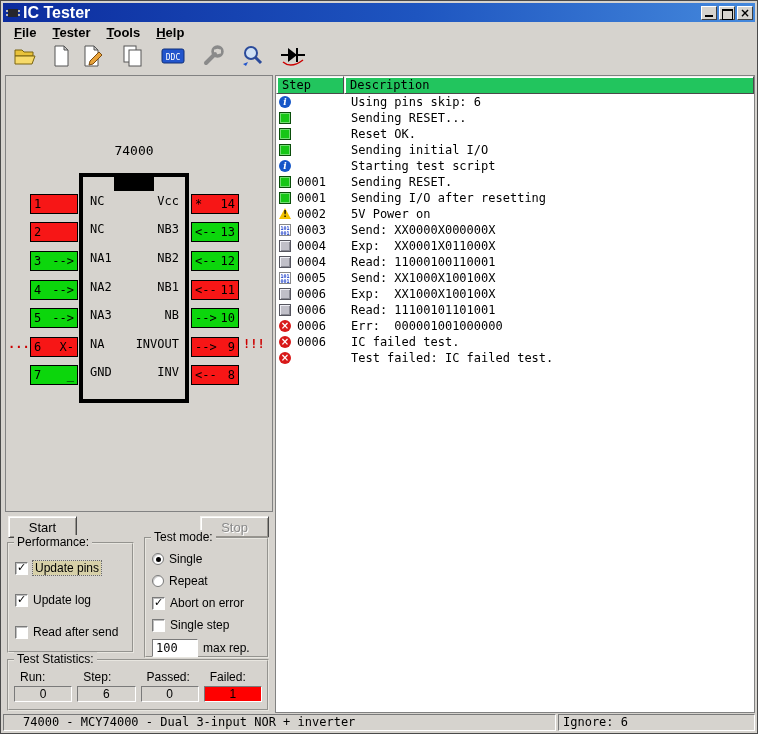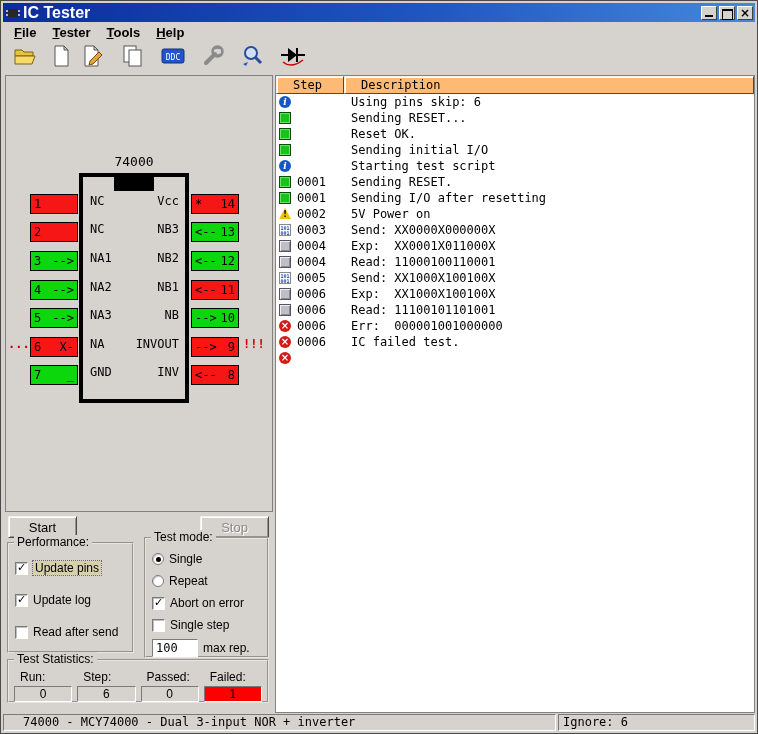--- a/index.html
+++ b/index.html
@@ -31,21 +31,21 @@
   .menu-item { display:inline-block; padding:1px 8px; font-size:13px; }
   .menu-item::first-letter { text-decoration:underline; }
   
   .toolbar { position:absolute; left:2px; top:40px; right:2px; height:33px; display:flex; align-items:center; padding-left:7px;text-decoration:underline; }
   .tool-btn { width:30px; height:28px; display:flex; align-items:center; justify-content:center; background:transparent; border:none; padding:0; cursor:default; }
   .tb-sp1 { margin-right:6px; } .tb-sp2 { margin-right:2px; } .tb-sp3 { margin-right:10px; }
   
   .main { position:absolute; left:2px; top:73px; right:2px; bottom:19px; }
   .left-panel { position:absolute; left:0; top:0; width:271px; bottom:0; }
   .chip-area { position:absolute; left:2px; top:1px; width:268px; height:437px; border:1px solid #828282; background:#d6d3ce; }
-  .chip-title { position:absolute; left:73px; top:78px; width:110px; text-align:center; font:13px "DejaVu Sans Mono", monospace; }
+  .chip-title { position:absolute; left:73px; top:67px; width:110px; text-align:center; font:13px "DejaVu Sans Mono", monospace; }
   .chip-body { position:absolute; left:73px; top:97px; width:110px; height:230px; border:4px solid #000; background:#d6d3ce; }
   .chip-notch { position:absolute; left:50%; transform:translateX(-50%); top:0; width:40px; height:14px; background:#000; }
   .pin-box {
     position:absolute; width:48px; height:20px; border:1px solid #000;
     display:flex; justify-content:space-between; align-items:center; padding:0 3px;
     font:12px "DejaVu Sans Mono", monospace;
   }
   .pin-box.red { background:#f71616; }
   .pin-box.green { background:#0cd60c; }
   .pin-box.pleft { left:24px; } .pin-box.pright { left:185px; }
@@ -90,21 +90,21 @@
   .stat-label { font-size:12px; margin:0 0 2px 6px; }
   .stat-value {
     height:16px; text-align:center; font:12px/14px "Liberation Sans", sans-serif;
     border:1px solid; border-color:#7a7a7a #fff #fff #7a7a7a; background:#d6d3ce;
   }
   .stat-value.alert { background:#ff0000; }
   
   .right-panel { position:absolute; left:272px; top:1px; right:0; bottom:1px; border:1px solid #828282; background:#fff; overflow:hidden; }
   .log-header { display:flex; height:18px; }
   .th {
-    background:#fdba74; font:12px/16px "DejaVu Sans Mono", monospace; padding:0 16px;
+    background:#22c55e; font:12px/16px "DejaVu Sans Mono", monospace; padding:0 5px;
     border:1px solid; border-color:#f4f2ee #4a4a4a #4a4a4a #f4f2ee;
     box-shadow:inset 1px 1px 0 #fff;
   }
   .th-step { width:68px; flex:0 0 auto; }
   .th-desc { flex:1; }
   .log-row { display:flex; align-items:center; height:16px; font:12px "DejaVu Sans Mono", monospace; white-space:pre; }
   .log-step { flex:0 0 46px; }
   .log-desc { flex:1; padding-left:8px; }
   
   .ic { width:12px; height:12px; flex:0 0 12px; margin:0 6px 0 3px; display:inline-block; position:relative; }
@@ -353,21 +353,21 @@
         <div class="ctl-row" style="top:76px">
           <span class="cb"></span>
           <span class="ctl-label">Single step</span>
         </div>
         <div class="ctl-row" style="top:99px">
           <input class="entry" value="100" style="">
           <span class="ctl-label">max rep.</span>
         </div>
       </div>
 
-      <div class="frame" style="left:4px; top:585px; width:262px; height:44px">
+      <div class="frame" style="left:4px; top:585px; width:262px; height:52px">
         <span class="frame-title">Test Statistics:</span>
         <div class="stats-content">
           <div class="stat-cell">
             <div class="stat-label">Run:</div>
             <div class="stat-value">0</div>
           </div>
           <div class="stat-cell">
             <div class="stat-label">Step:</div>
             <div class="stat-value">6</div>
           </div>
@@ -398,21 +398,21 @@
       <div class="log-row"><span class="ic ic-chip-green"></span><span class="log-step">0001</span><span class="log-desc">Sending I/O after resetting</span></div>
       <div class="log-row"><span class="ic ic-warning"></span><span class="log-step">0002</span><span class="log-desc">5V Power on</span></div>
       <div class="log-row"><span class="ic ic-binary"></span><span class="log-step">0003</span><span class="log-desc">Send: XX0000X000000X</span></div>
       <div class="log-row"><span class="ic ic-chip-gray"></span><span class="log-step">0004</span><span class="log-desc">Exp:  XX0001X011000X</span></div>
       <div class="log-row"><span class="ic ic-chip-gray"></span><span class="log-step">0004</span><span class="log-desc">Read: 11000100110001</span></div>
       <div class="log-row"><span class="ic ic-binary"></span><span class="log-step">0005</span><span class="log-desc">Send: XX1000X100100X</span></div>
       <div class="log-row"><span class="ic ic-chip-gray"></span><span class="log-step">0006</span><span class="log-desc">Exp:  XX1000X100100X</span></div>
       <div class="log-row"><span class="ic ic-chip-gray"></span><span class="log-step">0006</span><span class="log-desc">Read: 11100101101001</span></div>
       <div class="log-row"><span class="ic ic-error"></span><span class="log-step">0006</span><span class="log-desc">Err:  000001001000000</span></div>
       <div class="log-row"><span class="ic ic-error"></span><span class="log-step">0006</span><span class="log-desc">IC failed test.</span></div>
-      <div class="log-row"><span class="ic ic-error"></span><span class="log-step"></span></div>
+      <div class="log-row"><span class="ic ic-error"></span><span class="log-step"></span><span class="log-desc">Test failed: IC failed test.</span></div>
     </div>
   </div>
 
   <div class="statusbar">
     <div class="status-section status-left">74000 - MCY74000 - Dual 3-input NOR + inverter</div>
     <div class="status-section status-right">Ignore: 6</div>
   </div>
 
 </div>
 

